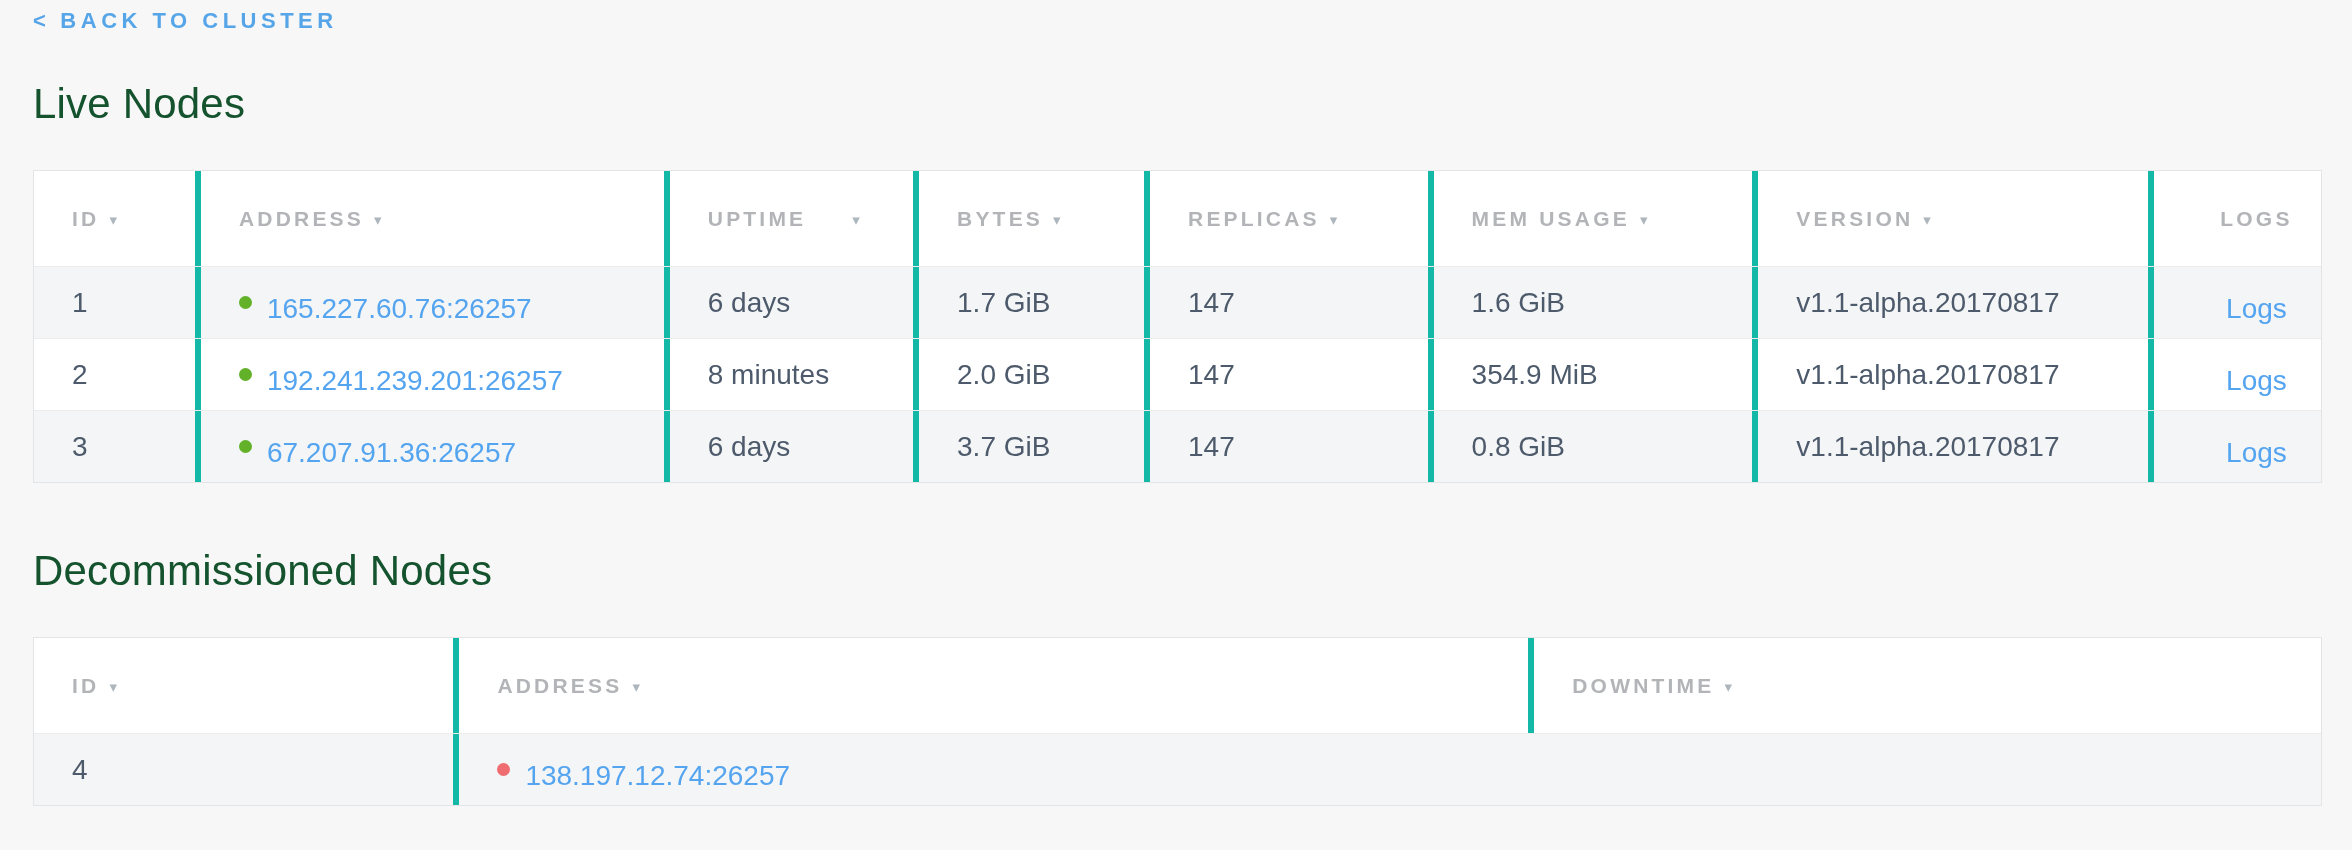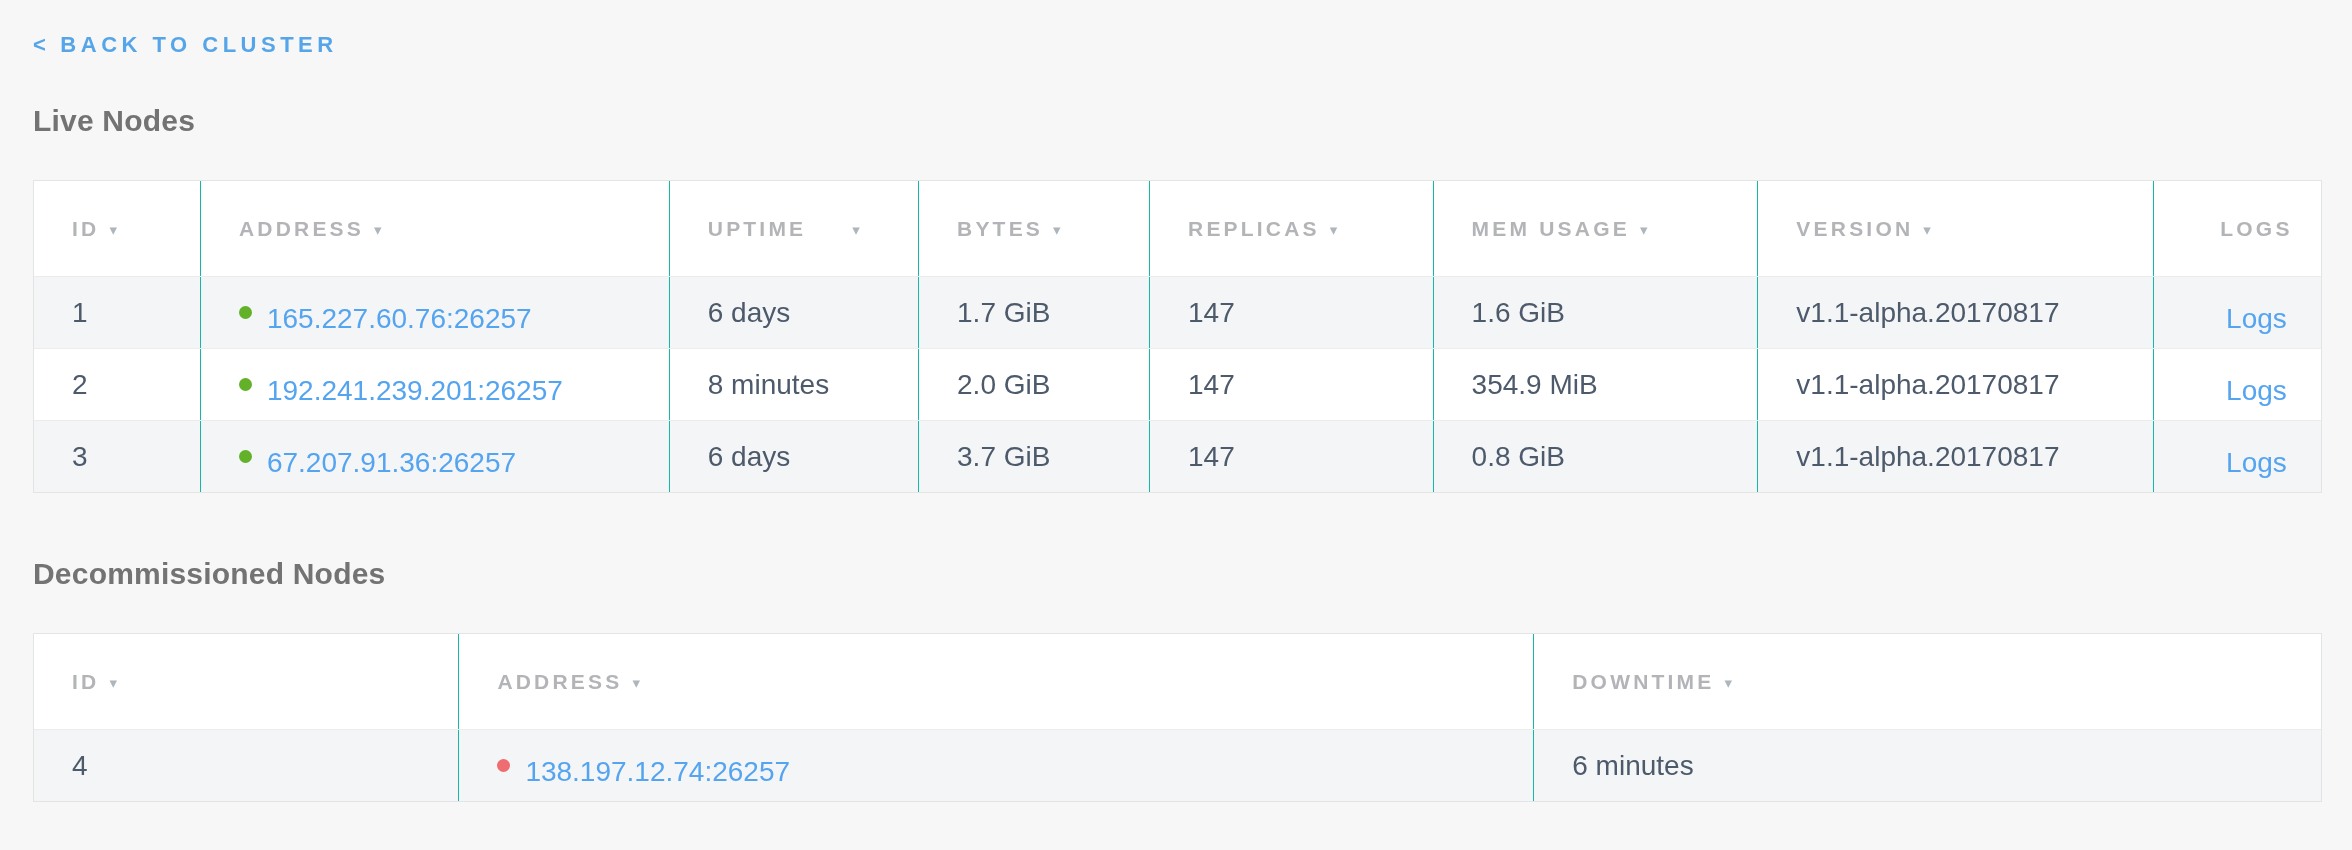--- a/index.html
+++ b/index.html
@@ -2,57 +2,57 @@
 <html><head>
 <meta charset="utf-8">
 <style>
   * { margin: 0; padding: 0; box-sizing: border-box; }
   html, body { width: 2352px; height: 850px; }
   body {
     background: #f7f7f7;
     font-family: "Liberation Sans", "DejaVu Sans", sans-serif;
     color: #4d5a6b;
   }
-  .page { padding: 32px 30px 0 33px; }
+  .page { padding: 8px 30px 0 33px; }
 
   
   .back-link {
     display: inline-block;
     color: #55a5e8;
     font-size: 22px;
     font-weight: 700;
     letter-spacing: 4.5px;
     text-decoration: none;
     cursor: pointer;
   }
   .back-link .chev { margin-right: 10px; }
 
   
   h2.section-title {
-    color: #737373;
-    font-size: 30px;
-    font-weight: 700;
+    color: #14532d;
+    font-size: 42px;
+    font-weight: 400;
     letter-spacing: 0.2px;
   }
   .h-live { margin-top: 46px; }
   .h-decom { margin-top: 64px; }
 
   
   .data-table {
     margin-top: 42px;
     background: #ffffff;
     border: 1px solid #e3e4e5;
     width: 100%;
   }
   .tr { display: flex; width: 100%; }
   .cell {
     display: flex;
     align-items: center;
     padding-left: 38px;
-    border-right: 1px solid #14b8a6;
+    border-right: 6px solid #14b8a6;
     overflow: hidden;
     white-space: nowrap;
   }
   .cell:last-child { border-right: none; }
   .header-row { height: 95px; background: #ffffff; }
   .header-row .cell {
     color: #b2b4b7;
     font-size: 21px;
     font-weight: 700;
     letter-spacing: 3.2px;
@@ -216,17 +216,16 @@
         <span class="sort-arrow">▾</span>
       </div>
     </div>
 
     <div class="tr body-row striped">
       <div class="cell d-id">4</div>
       <div class="cell d-addr">
         <span class="status-dot dot-decom"></span>
         <a class="cell-link">138.197.12.74:26257</a>
       </div>
-      <div class="cell d-down">6 minutes</div>
     </div>
   </div>
 
 </div>
 
 </body></html>

